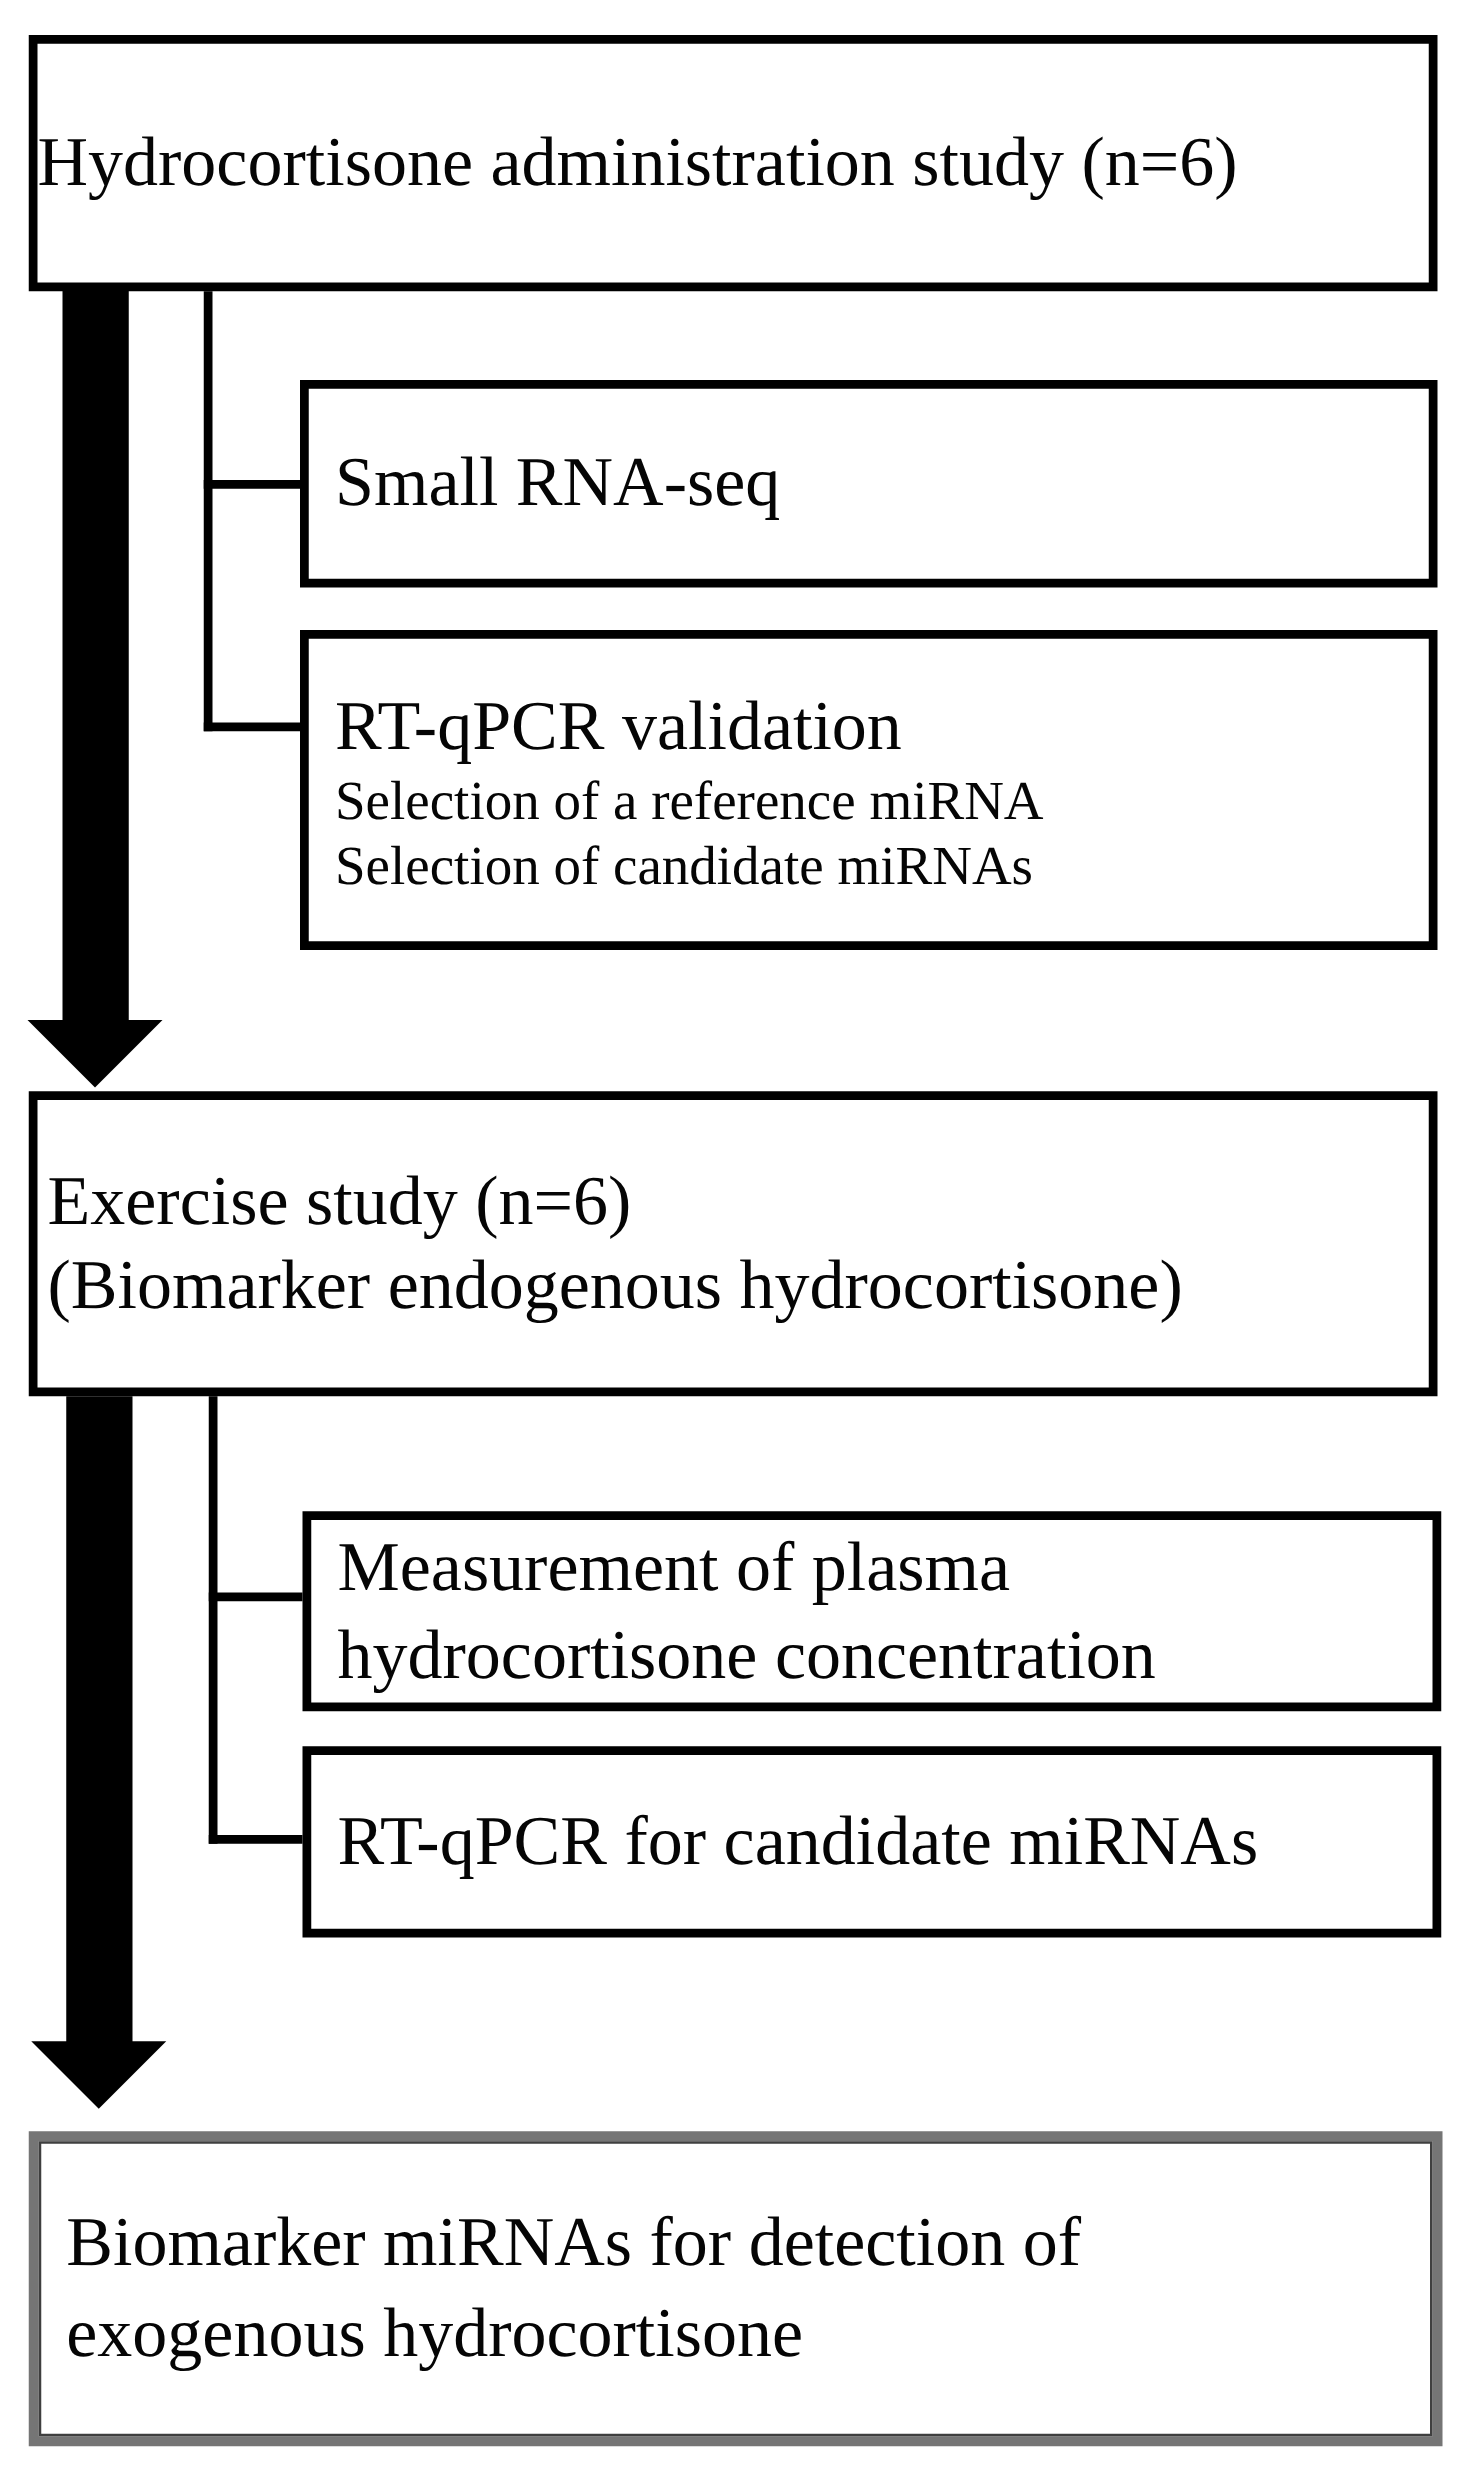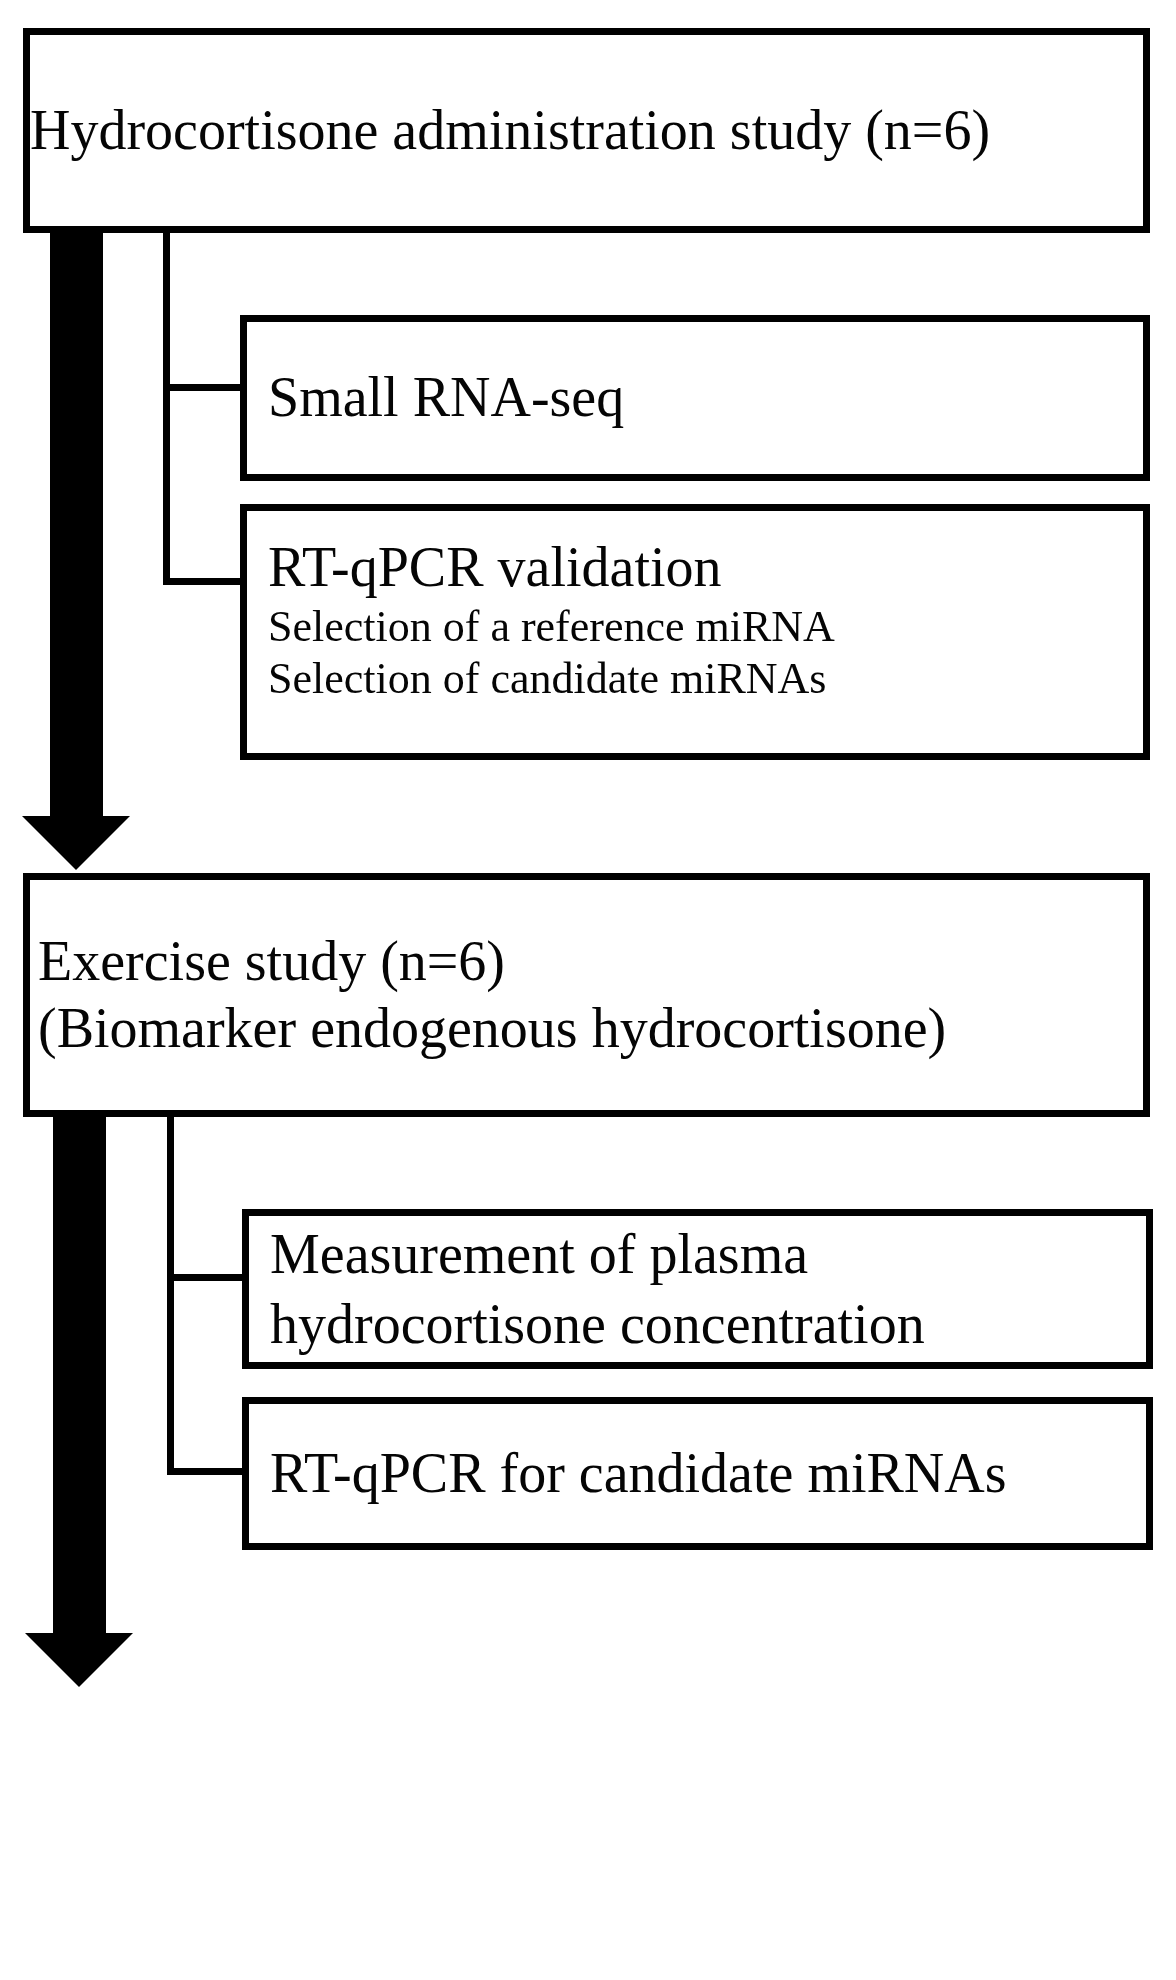--- a/index.html
+++ b/index.html
@@ -19,23 +19,23 @@
     background: #ffffff;
     display: flex;
     flex-direction: column;
     justify-content: center;
     font-size: 56px;
     line-height: 1.2;
   }
   .box .t { display: block; white-space: nowrap; }
 
   .box-a { left: 23px;  top: 28px;   width: 1127px; height: 205px; }
-  .box-b { left: 240px; top: 315px;  width: 910px;  height: 166px; padding-left: 21px; }
+  .box-b { left: 240px; top: 304px;  width: 910px;  height: 166px; padding-left: 21px; }
   .box-c { left: 240px; top: 504px;  width: 910px;  height: 256px; padding-left: 21px;
-           justify-content: flex-start; padding-top: 23px; }
+           justify-content: flex-start; padding-top: 37px; }
   .box-c .sub { font-size: 44px; line-height: 1.18; }
   .box-d { left: 23px;  top: 873px;  width: 1127px; height: 244px; padding-left: 8px; }
   .box-e { left: 242px; top: 1195px; width: 911px;  height: 160px; padding-left: 21px; line-height: 1.25; margin-top: 14px; }
   .box-f { left: 242px; top: 1397px; width: 911px;  height: 153px; padding-left: 21px; }
 
   .box-g {
     position: absolute;
     left: 23px; top: 1705px; width: 1131px; height: 252px;
     box-sizing: border-box;
     border: 8px solid #757575;
@@ -117,14 +117,20 @@
 
   <div class="box box-e">
     <span class="t">Measurement of plasma</span>
     <span class="t">hydrocortisone concentration</span>
   </div>
 
   <div class="box box-f">
     <span class="t">RT-qPCR for candidate miRNAs</span>
   </div>
 
+  <div class="box-g">
+    <div class="box-g-inner">
+      <span class="t">Biomarker miRNAs for detection of</span>
+      <span class="t">exogenous hydrocortisone</span>
+    </div>
+  </div>
 
 </div>
 
 </body></html>

